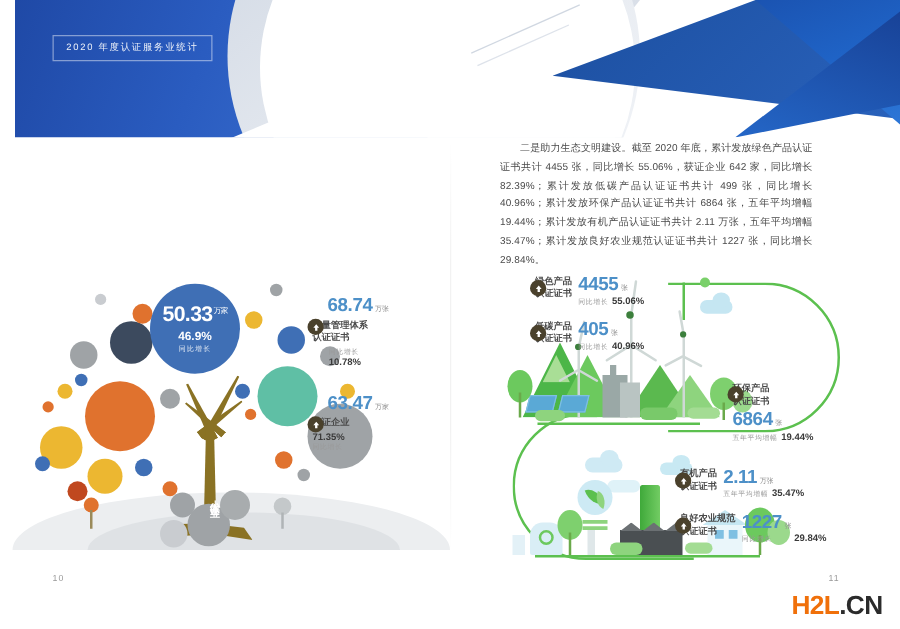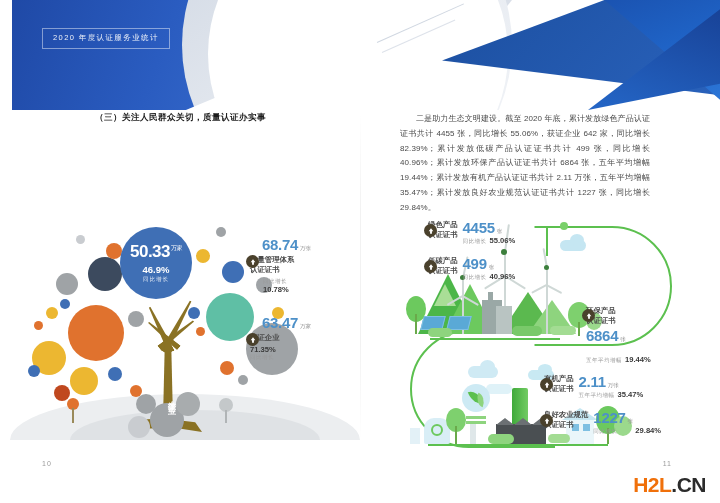--- a/index.html
+++ b/index.html
@@ -174,21 +174,20 @@
     <div class="tb-blue-tri-b"></div>
     <div class="tb-blue-tri-c"></div>
     <div class="tb-thinline" style="left:365px; top:42px; width:95px; transform:rotate(-24deg); background:rgba(120,140,170,.35);"></div>
     <div class="tb-thinline" style="left:370px; top:52px; width:80px; transform:rotate(-24deg); background:rgba(120,140,170,.25);"></div>
     <div class="tb-title">2020 年度认证服务业统计</div>
   </div>
 
   <div class="gutter"></div>
 
   <div class="col left">
-    <div class="sec-title">（三）关注人民群众关切，质量认证办实事</div>
   </div>
 
   <div class="col right">
     <div class="para">二是助力生态文明建设。截至 2020 年底，累计发放绿色产品认证证书共计 4455 张，同比增长 55.06%，获证企业 642 家，同比增长 82.39%；累计发放低碳产品认证证书共计 499 张，同比增长 40.96%；累计发放环保产品认证证书共计 6864 张，五年平均增幅 19.44%；累计发放有机产品认证证书共计 2.11 万张，五年平均增幅 35.47%；累计发放良好农业规范认证证书共计 1227 张，同比增长 29.84%。</div>
   </div>
 
   <div class="tree-wrap">
 
     <div class="ground"></div>
     <div class="ground2"></div>
@@ -414,21 +413,21 @@
           <svg viewBox="0 0 12 12">
               <path d="M6 2 L9.5 6.2 H7.4 V10 H4.6 V6.2 H2.5 Z" fill="#ffffff"></path>
             </svg>
         </div>
         <div style="margin-left:4px;">
           <div class="co-label">低碳产品</div>
           <div class="co-label">认证证书</div>
         </div>
         <div style="margin-left:5px;">
           <div style="display:flex; align-items:baseline;">
-            <span class="co-num">499</span>
+            <span class="co-num">405</span>
             <span class="co-unit">张</span>
           </div>
           <div style="display:flex; align-items:baseline; margin-top:1px;">
             <span class="co-sub">同比增长</span>
             <span class="co-pct" style="margin-left:3px;">40.96%</span>
           </div>
         </div>
       </div>
     </div>
 
@@ -439,21 +438,21 @@
               <path d="M6 2 L9.5 6.2 H7.4 V10 H4.6 V6.2 H2.5 Z" fill="#ffffff"></path>
             </svg>
         </div>
         <div style="margin-left:4px;">
           <div class="co-label">环保产品</div>
           <div class="co-label">认证证书</div>
           <div style="display:flex; align-items:baseline; margin-top:2px;">
             <span class="co-num">6864</span>
             <span class="co-unit">张</span>
           </div>
-          <div style="display:flex; align-items:baseline; margin-top:12px;">
+          <div style="display:flex; align-items:baseline; margin-top:2px;">
             <span class="co-sub">五年平均增幅</span>
             <span class="co-pct" style="margin-left:3px;">19.44%</span>
           </div>
         </div>
       </div>
     </div>
 
     <div class="callout" style="left:140px; top:162px; width:180px;">
       <div style="display:flex; align-items:flex-start;">
         <div class="co-arrow" style="margin-top:4px;">

